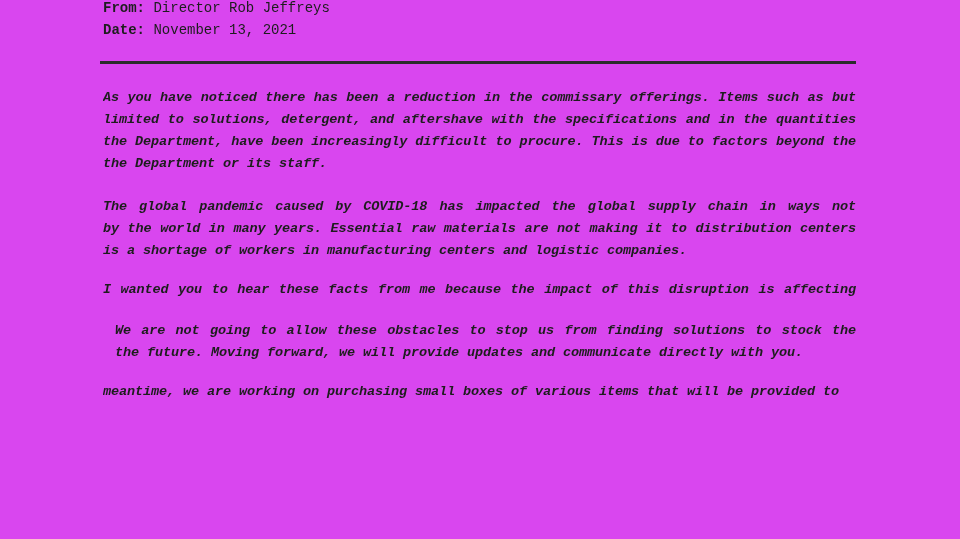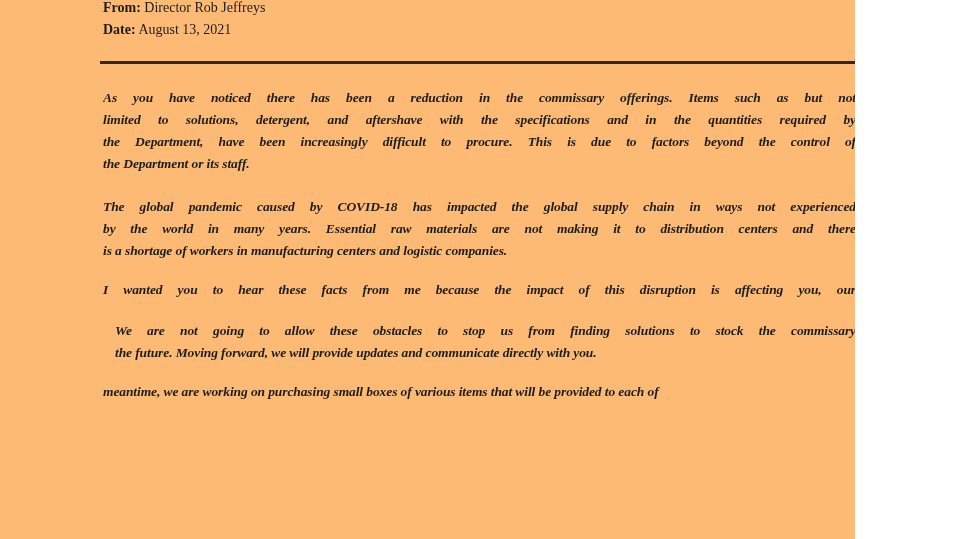--- a/index.html
+++ b/index.html
@@ -2,25 +2,25 @@
 <html><head>
 <meta charset="utf-8">
 <style>
   html, body {
     margin: 0;
     padding: 0;
     background: #ffffff;
   }
   .page {
     position: relative;
-    width: 855px;
+    width: 960px;
     height: 539px;
-    background: #fdba74;
+    background: #d946ef;
     overflow: hidden;
-    font-family: Liberation Serif, serif;
+    font-family: Liberation Mono, monospace;
     color: #212121;
     filter: blur(0.3px);
   }
   
   .memo-header {
     position: absolute;
     left: 103px;
     top: -3px;
     font-size: 14px;
     line-height: 22px;
@@ -75,21 +75,21 @@
 
 <div class="page">
 
   <div class="memo-header">
     <div class="header-line">
       <span class="label">From:</span>
       <span class="value">Director Rob Jeffreys</span>
     </div>
     <div class="header-line">
       <span class="label">Date:</span>
-      <span class="value">August 13, 2021</span>
+      <span class="value">November 13, 2021</span>
     </div>
   </div>
 
   <div class="header-divider"></div>
 
   <div class="document-body">
       <div class="doc-paragraph bold-italic">
         <div class="doc-line">As you have noticed there has been a reduction in the commissary offerings. Items such as but not</div>
         <div class="doc-line">limited to solutions, detergent, and aftershave with the specifications and in the quantities required by</div>
         <div class="doc-line">the Department, have been increasingly difficult to procure. This is due to factors beyond the control of</div>

